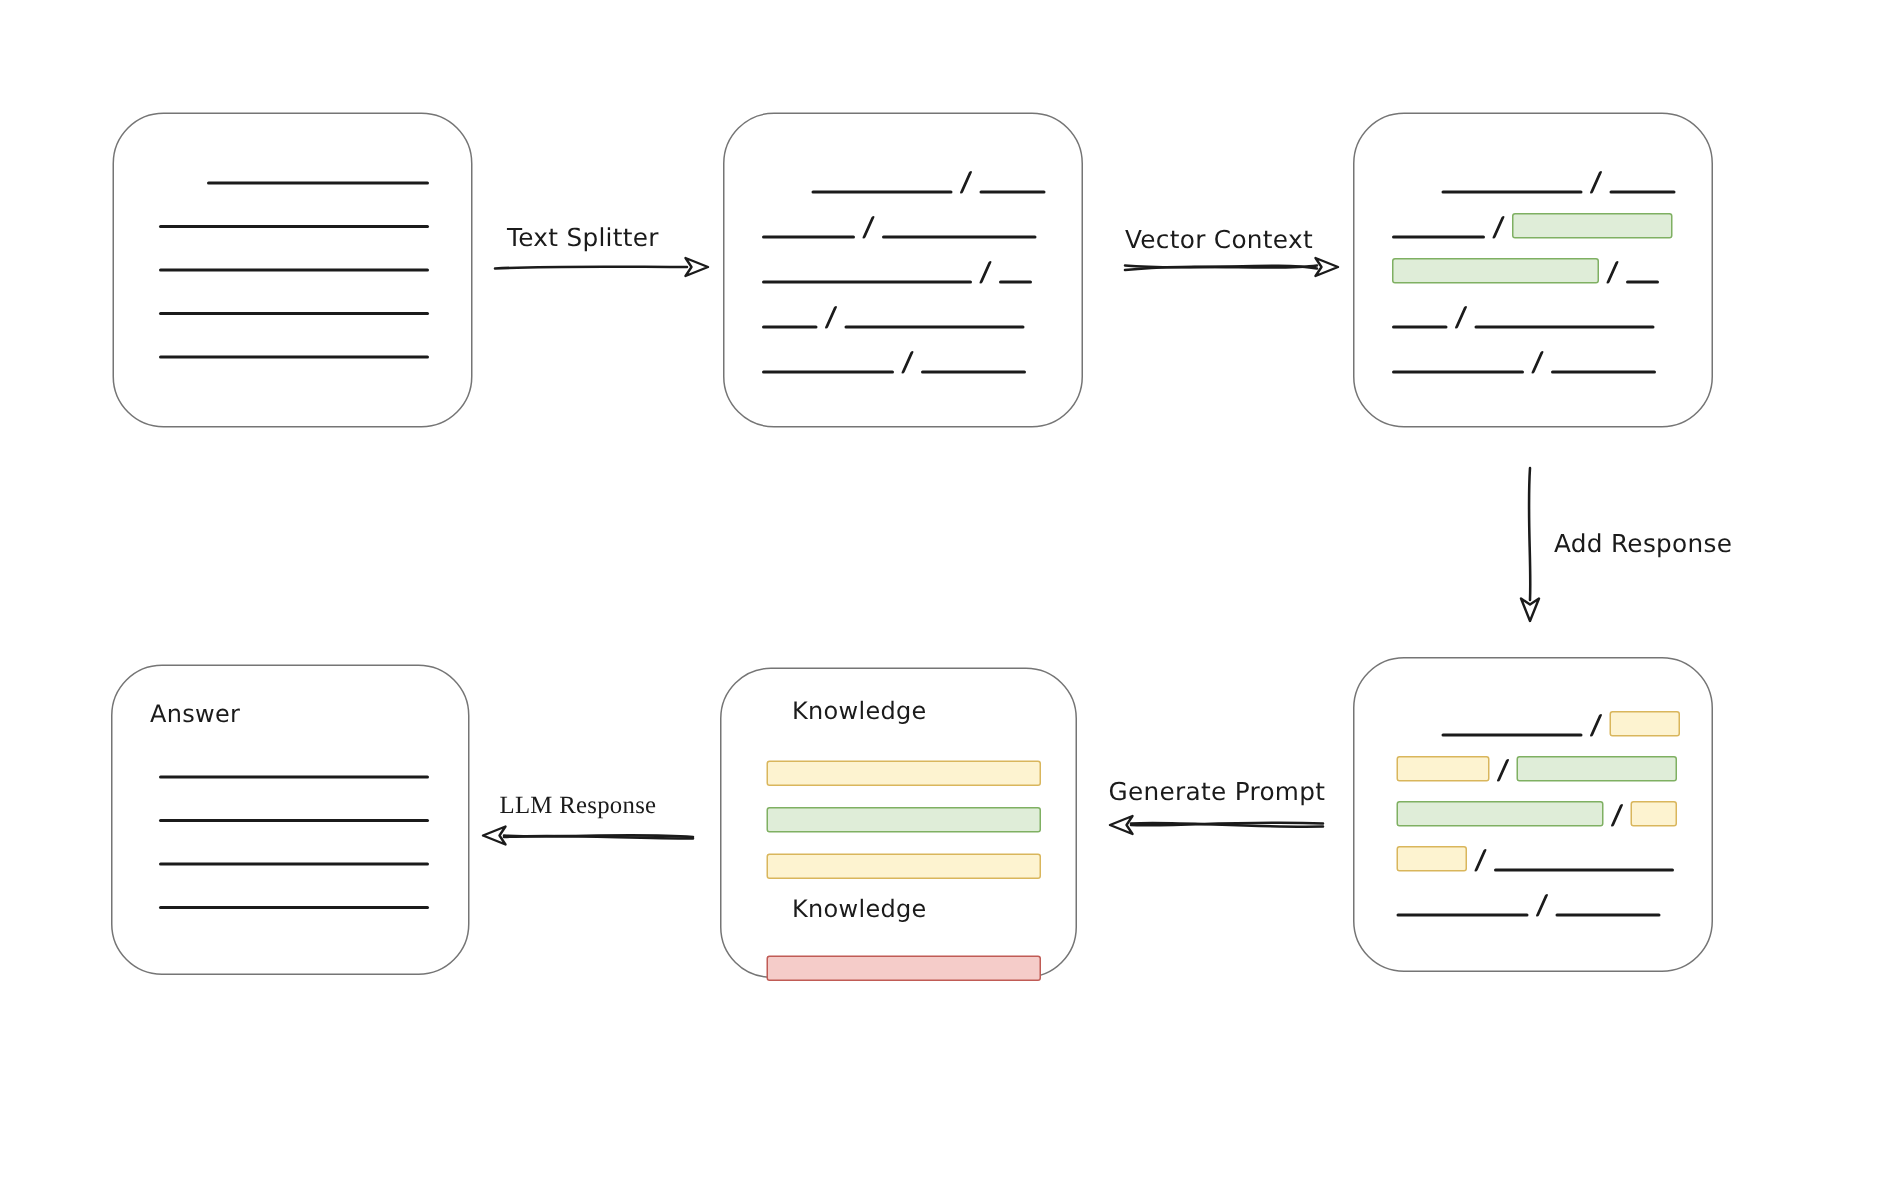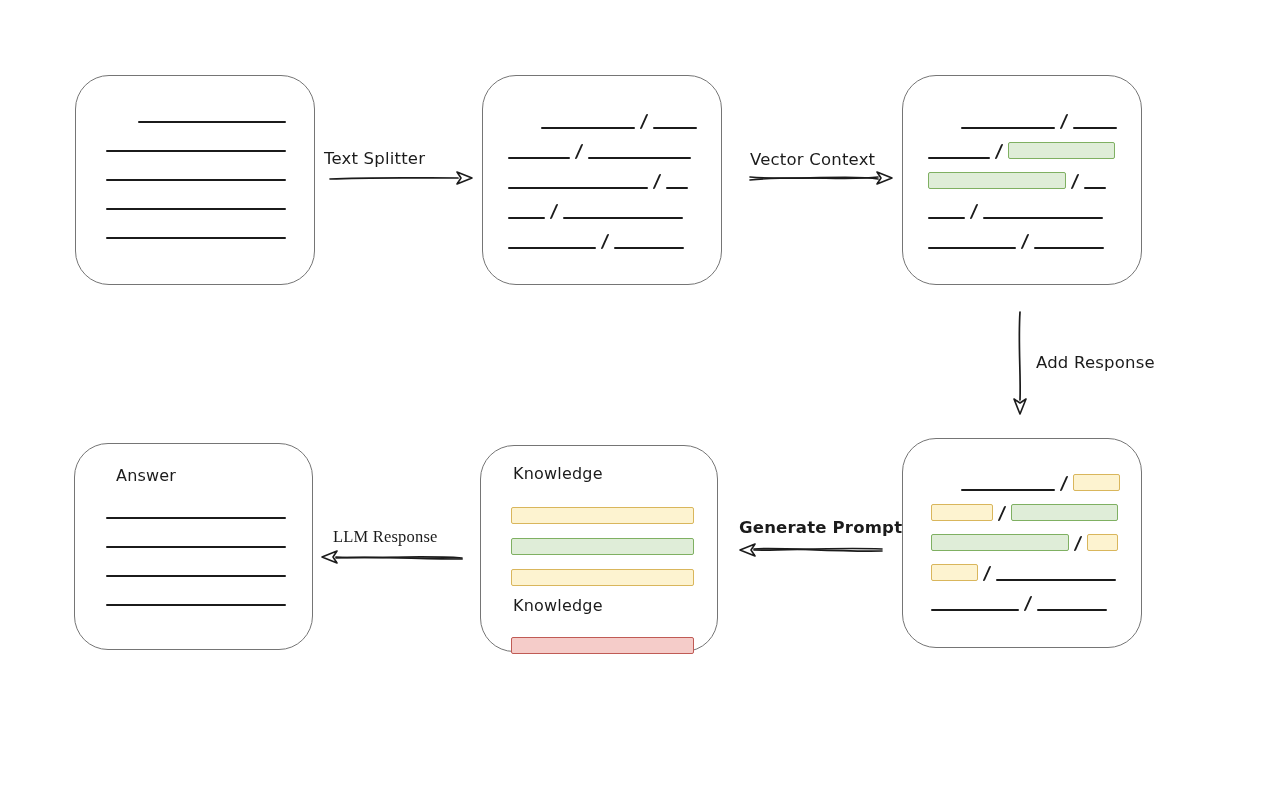--- a/index.html
+++ b/index.html
@@ -76,26 +76,26 @@
     left: 783px;
     top: 683px;
     font-size: 18px;
     letter-spacing: 0.2px;
     white-space: nowrap;
     color: var(--ink, #1b1b1b);
   }
 
   
   .prompt-stack { position: absolute; left: 30px; top: 18px; width: 185px; }
-  .prompt-stack .node-title { margin-left: 2px; }
+  .prompt-stack .node-title { margin-left: 17px; }
   .prompt-stack .k-title { margin-bottom: 10px; }
   .prompt-stack .q-title { margin-top: 10px; margin-bottom: 8px; }
 
   
-  .answer-title { position: absolute; left: 41px; top: 22px; }
+  .answer-title { position: absolute; left: 25px; top: 22px; }
 </style>
 </head>
 <body>
 
 <div id="canvas">
 
   <div class="node" style="left:75px; top:75px; width:240px; height:210px;">
     <div class="rows doc" style="left:30px; top:18px;">
         <div class="d-row">
           <div class="seg-line" style="width: 148px; margin-left: 32px;"></div>
@@ -108,21 +108,21 @@
         </div>
         <div class="d-row">
           <div class="seg-line" style="width: 180px;"></div>
         </div>
         <div class="d-row">
           <div class="seg-line" style="width: 180px;"></div>
         </div>
       </div>
   </div>
 
-  <div class="arrow-label" style="left:324px; top:149px;text-align:right;">Text Splitter</div>
+  <div class="arrow-label" style="left:338px; top:149px;text-align:right;">Text Splitter</div>
   <svg class="arrow-svg" style="left:326px; top:166px;" width="148" height="24">
     <path class="shaft" d="M4,13 C45,11 95,12 132,12"></path>
     <path class="dart" d="M131,6 L146,12 L131,18 L135,12 Z"></path>
   </svg>
 
   <div class="node" style="left:482px; top:75px; width:240px; height:210px;">
     <div class="rows" style="left:25px; top:23px;">
         <div class="d-row">
           <div class="seg-line" style="width: 94px; margin-left: 33px;"></div>
           <div class="seg-slash"></div>
@@ -217,21 +217,21 @@
           <div class="seg-line" style="width: 120px;"></div>
         </div>
         <div class="d-row">
           <div class="seg-line" style="width: 88px;"></div>
           <div class="seg-slash"></div>
           <div class="seg-line" style="width: 70px;"></div>
         </div>
       </div>
   </div>
 
-  <div class="arrow-label" style="left:739px; top:518px;font-weight:bold;">Generate Prompt</div>
+  <div class="arrow-label" style="left:739px; top:518px;">Generate Prompt</div>
   <svg class="arrow-svg" style="left:736px; top:538px;" width="150" height="24">
     <path class="shaft" d="M146,11 C95,9 45,13 18,12"></path>
     <path class="shaft" d="M146,13 C95,14 45,9 18,11"></path>
     <path class="dart" d="M19,6 L4,12 L19,18 L15,12 Z"></path>
   </svg>
 
   <div class="node" style="left:480px; top:445px; width:238px; height:207px;">
     <div class="prompt-stack">
       <div class="node-title k-title">Knowledge</div>
       <div class="rows tall" style="position:static;">

